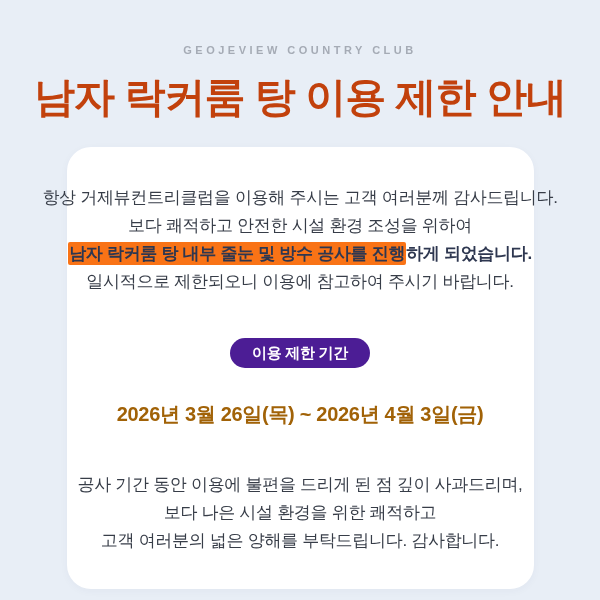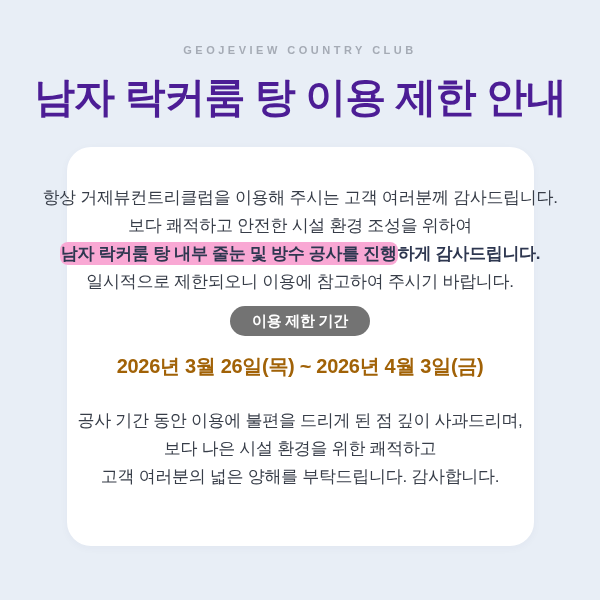--- a/index.html
+++ b/index.html
@@ -26,62 +26,63 @@
     font-weight: 600;
     letter-spacing: 3.5px;
     color: #a5abb5;
     text-align: center;
   }
   .title {
     margin-top: 21px;
     font-size: 41px;
     line-height: 1.0;
     font-weight: 800;
-    color: #4c1d95;
+    color: #c2410c;
     text-align: center;
     letter-spacing: -1px;
     white-space: nowrap;
   }
   .card {
     box-sizing: border-box;
     margin-top: 29px;
     width: 467px;
     min-height: 399px;
     background: #ffffff;
     border-radius: 24px;
     padding: 37px 16px 34px 16px;
     display: flex;
     flex-direction: column;
     align-items: center;
     box-shadow: 0 2px 8px rgba(44, 62, 94, 0.04);
+    gap: 16px;
   }
   .para {
     text-align: center;
     font-size: 17px;
     line-height: 28px;
     color: #373d48;
     font-weight: 400;
     letter-spacing: -0.3px;
   }
   .para .line {
     display: block;
     white-space: nowrap;
   }
   .line-bold {
     font-weight: 700;
     color: #2e3750;
   }
   .hl {
-    background: #f9a8d4;
+    background: #f97316;
     padding: 2px 1px;
-    border-radius: 8px;
+    border-radius: 2px;
   }
   .badge {
-    margin-top: 10px;
-    background: #737373;
+    margin-top: 26px;
+    background: #4c1d95;
     color: #ffffff;
     font-size: 15px;
     font-weight: 700;
     letter-spacing: -0.3px;
     padding: 6px 22px;
     border-radius: 999px;
     line-height: 18px;
     white-space: nowrap;
   }
   .period {
@@ -103,21 +104,21 @@
 
   <div class="brand">GEOJEVIEW COUNTRY CLUB</div>
 
   <div class="title">남자 락커룸 탕 이용 제한 안내</div>
 
   <div class="card">
 
     <div class="para">
       <span class="line">항상 거제뷰컨트리클럽을 이용해 주시는 고객 여러분께 감사드립니다.</span>
       <span class="line">보다 쾌적하고 안전한 시설 환경 조성을 위하여</span>
-      <span class="line line-bold"><span class="hl">남자 락커룸 탕 내부 줄눈 및 방수 공사를 진행</span><span>하게 감사드립니다.</span></span>
+      <span class="line line-bold"><span class="hl">남자 락커룸 탕 내부 줄눈 및 방수 공사를 진행</span><span>하게 되었습니다.</span></span>
       <span class="line">일시적으로 제한되오니 이용에 참고하여 주시기 바랍니다.</span>
     </div>
 
     <div class="badge">이용 제한 기간</div>
 
     <div class="period">2026년 3월 26일(목) ~ 2026년 4월 3일(금)</div>
 
     <div class="para closing">
       <span class="line">공사 기간 동안 이용에 불편을 드리게 된 점 깊이 사과드리며,</span>
       <span class="line">보다 나은 시설 환경을 위한 쾌적하고</span>

